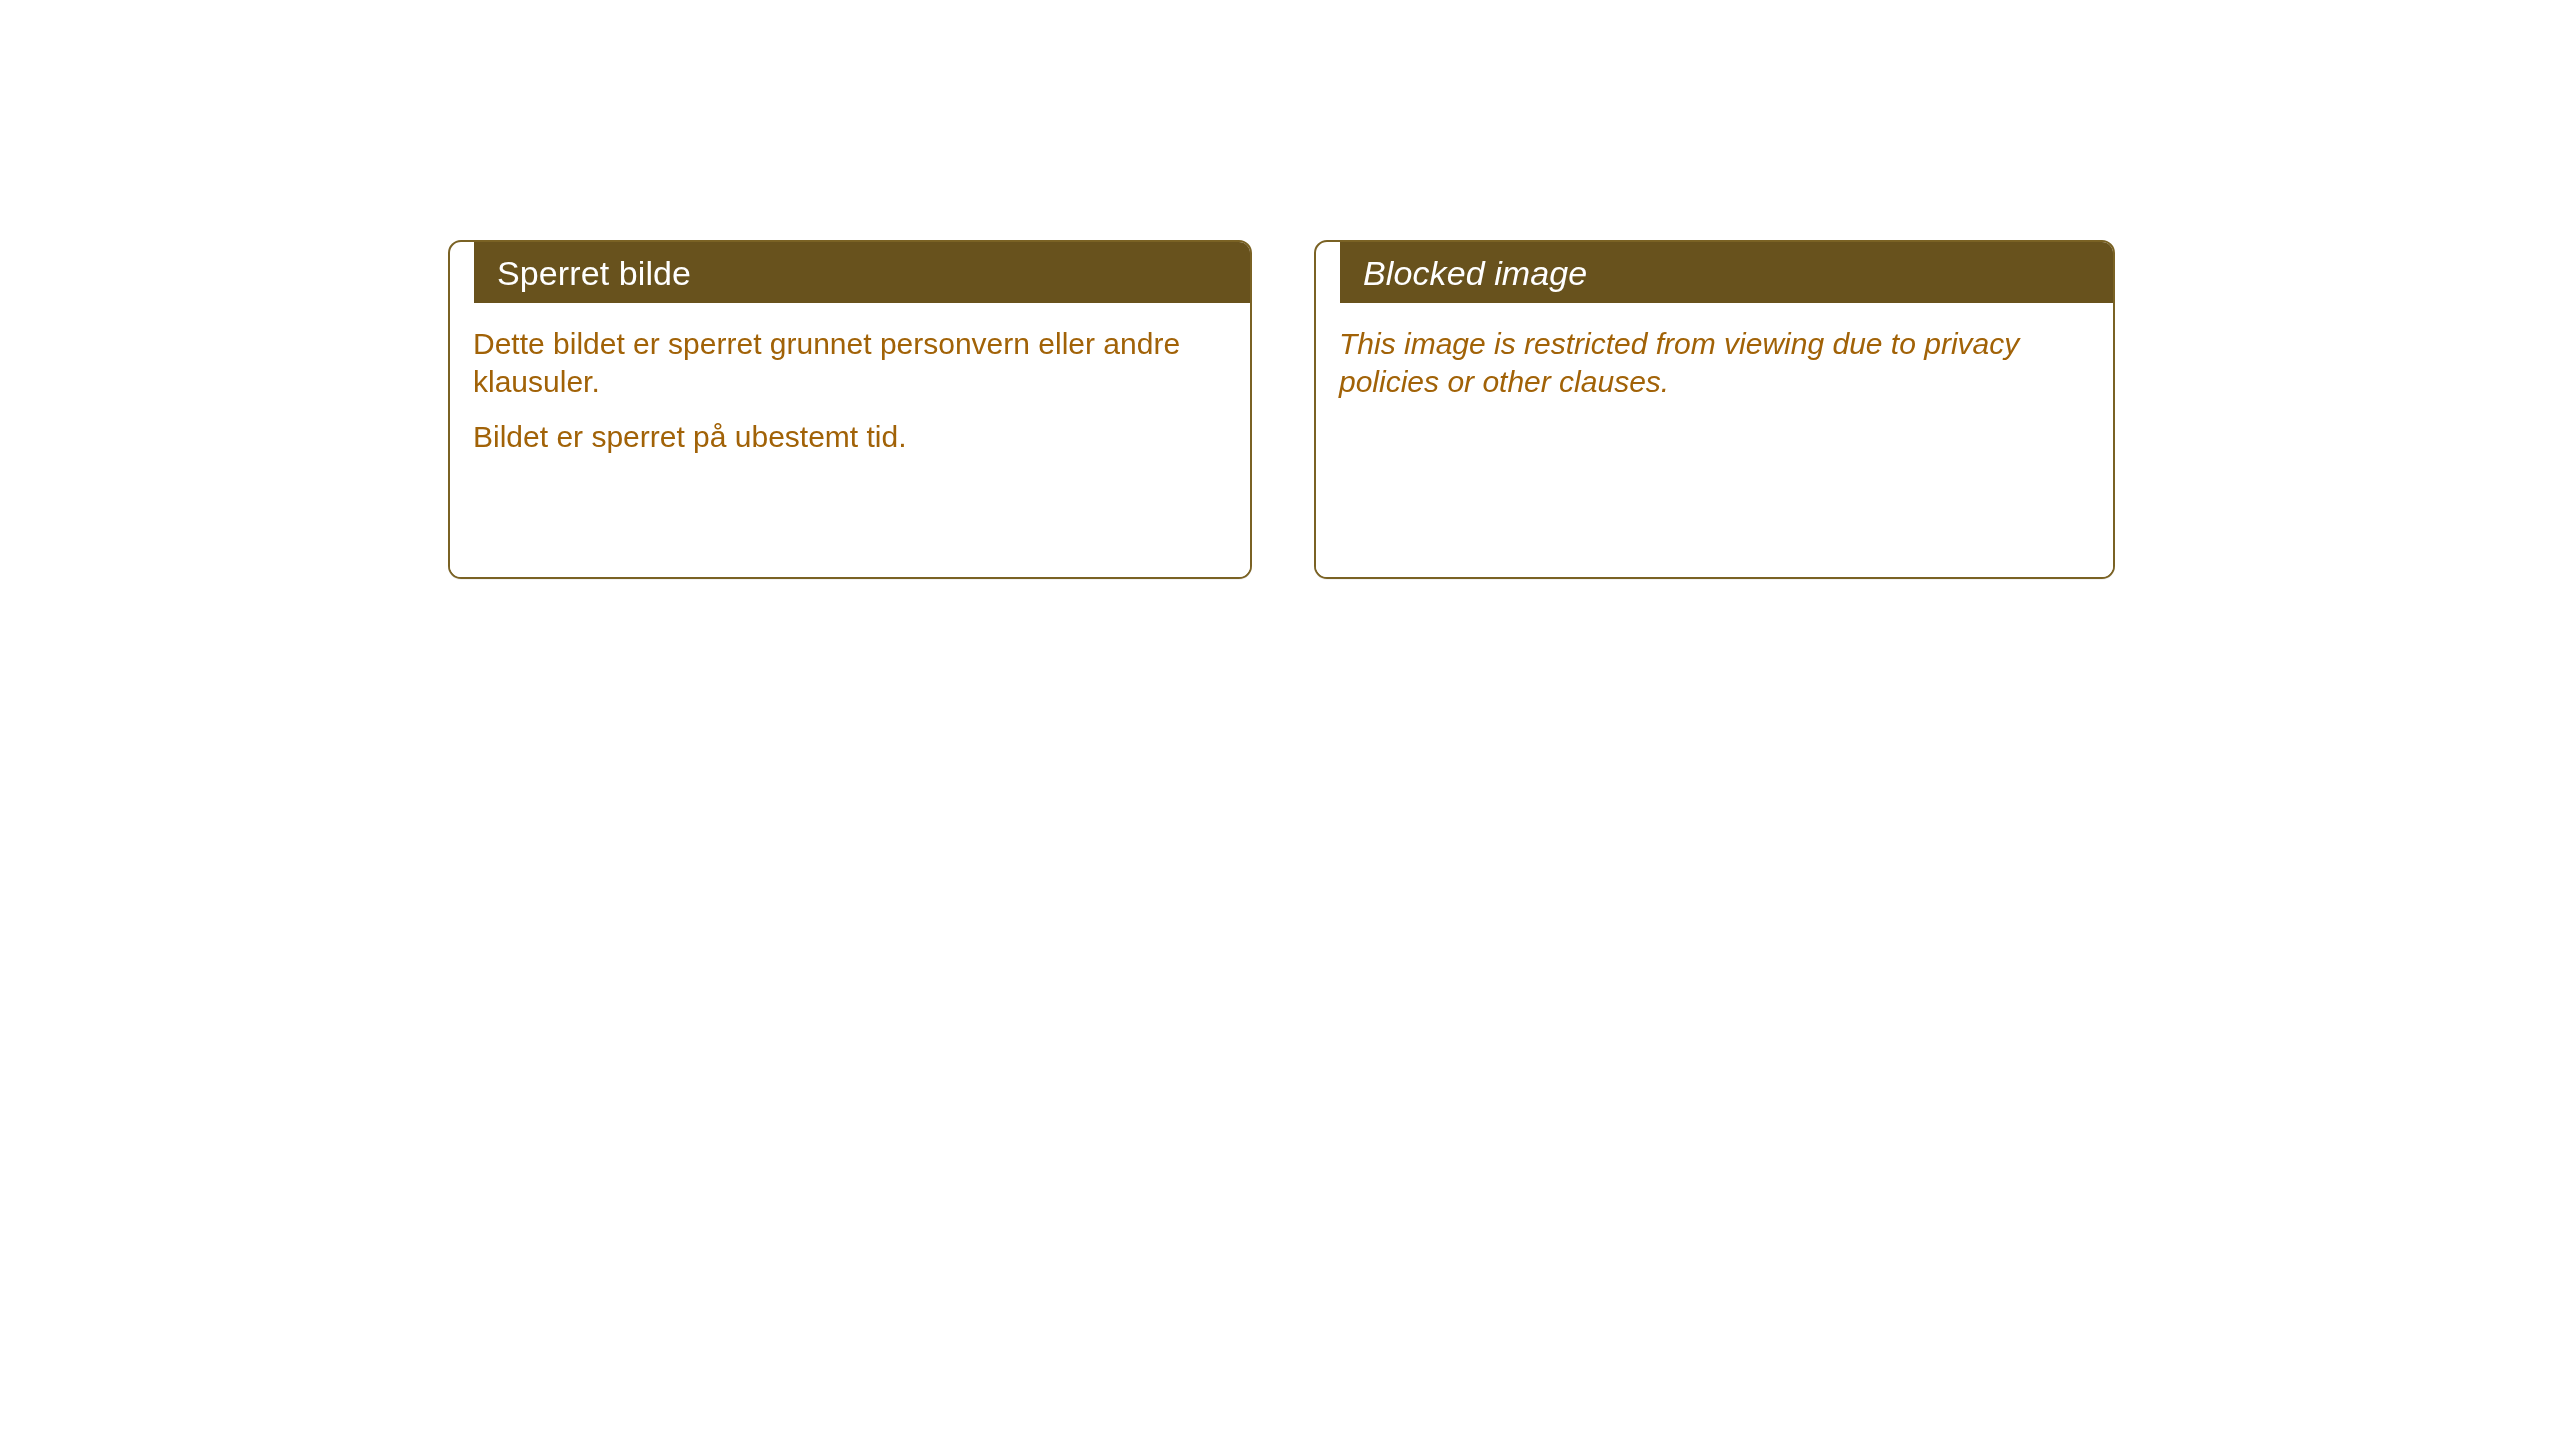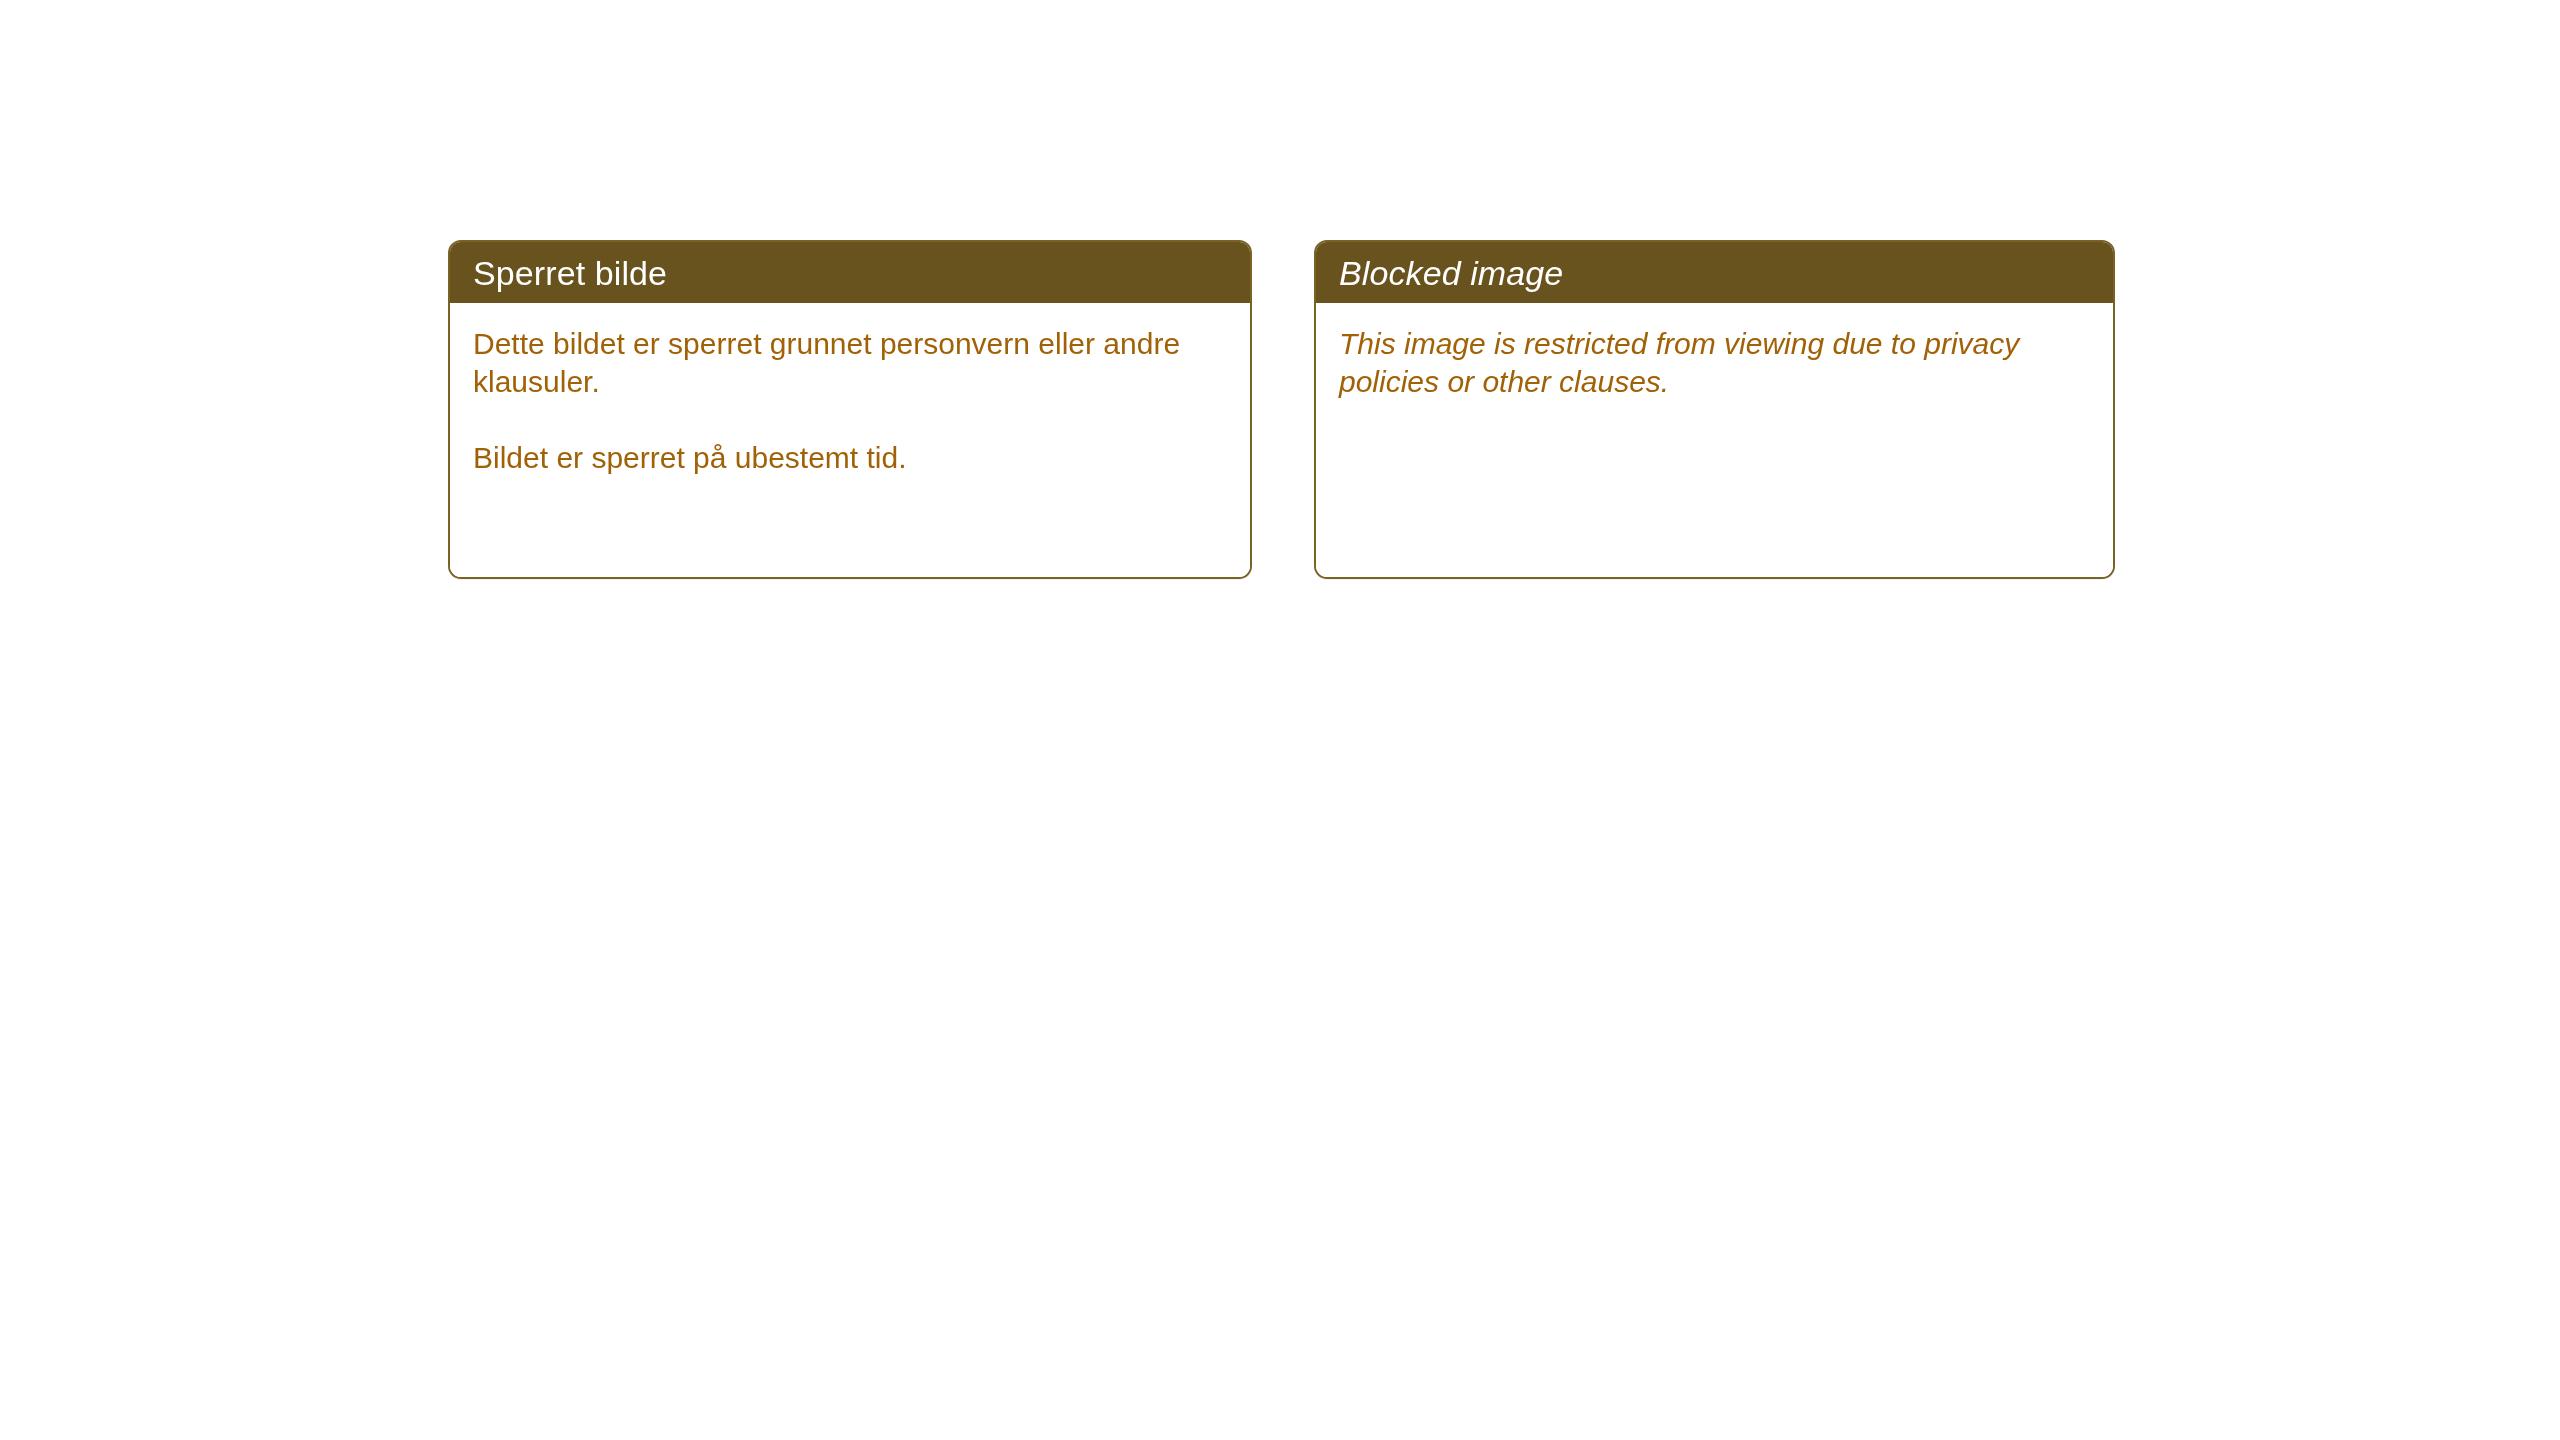--- a/index.html
+++ b/index.html
@@ -46,20 +46,21 @@
   .card-notice-en { width: 801px; height: 339px; font-style: italic; }
 
   .card-header {
     background: #68521d;
     height: 61px;
     flex: 0 0 61px;
     display: flex;
     align-items: center;
     padding: 0 0 0 23px;
     box-sizing: border-box;
+    margin-left: 24px;
   }
 
   .card-header-title {
     color: #ffffff;
     font-size: 34px;
     line-height: 1;
     font-weight: 400;
     letter-spacing: 0.1px;
     white-space: nowrap;
   }
@@ -74,21 +75,21 @@
   .card-paragraph {
     color: #a16207;
     font-size: 30px;
     line-height: 1.26;
     font-weight: 400;
     margin: 0;
     white-space: pre-line;
   }
 
   .card-paragraph + .card-paragraph {
-    margin-top: 38px;
+    margin-top: 17px;
   }
 </style>
 </head>
 <body>
 
 <div id="stage">
 
   <div class="card-row">
 
     <div class="card card-notice-no">

